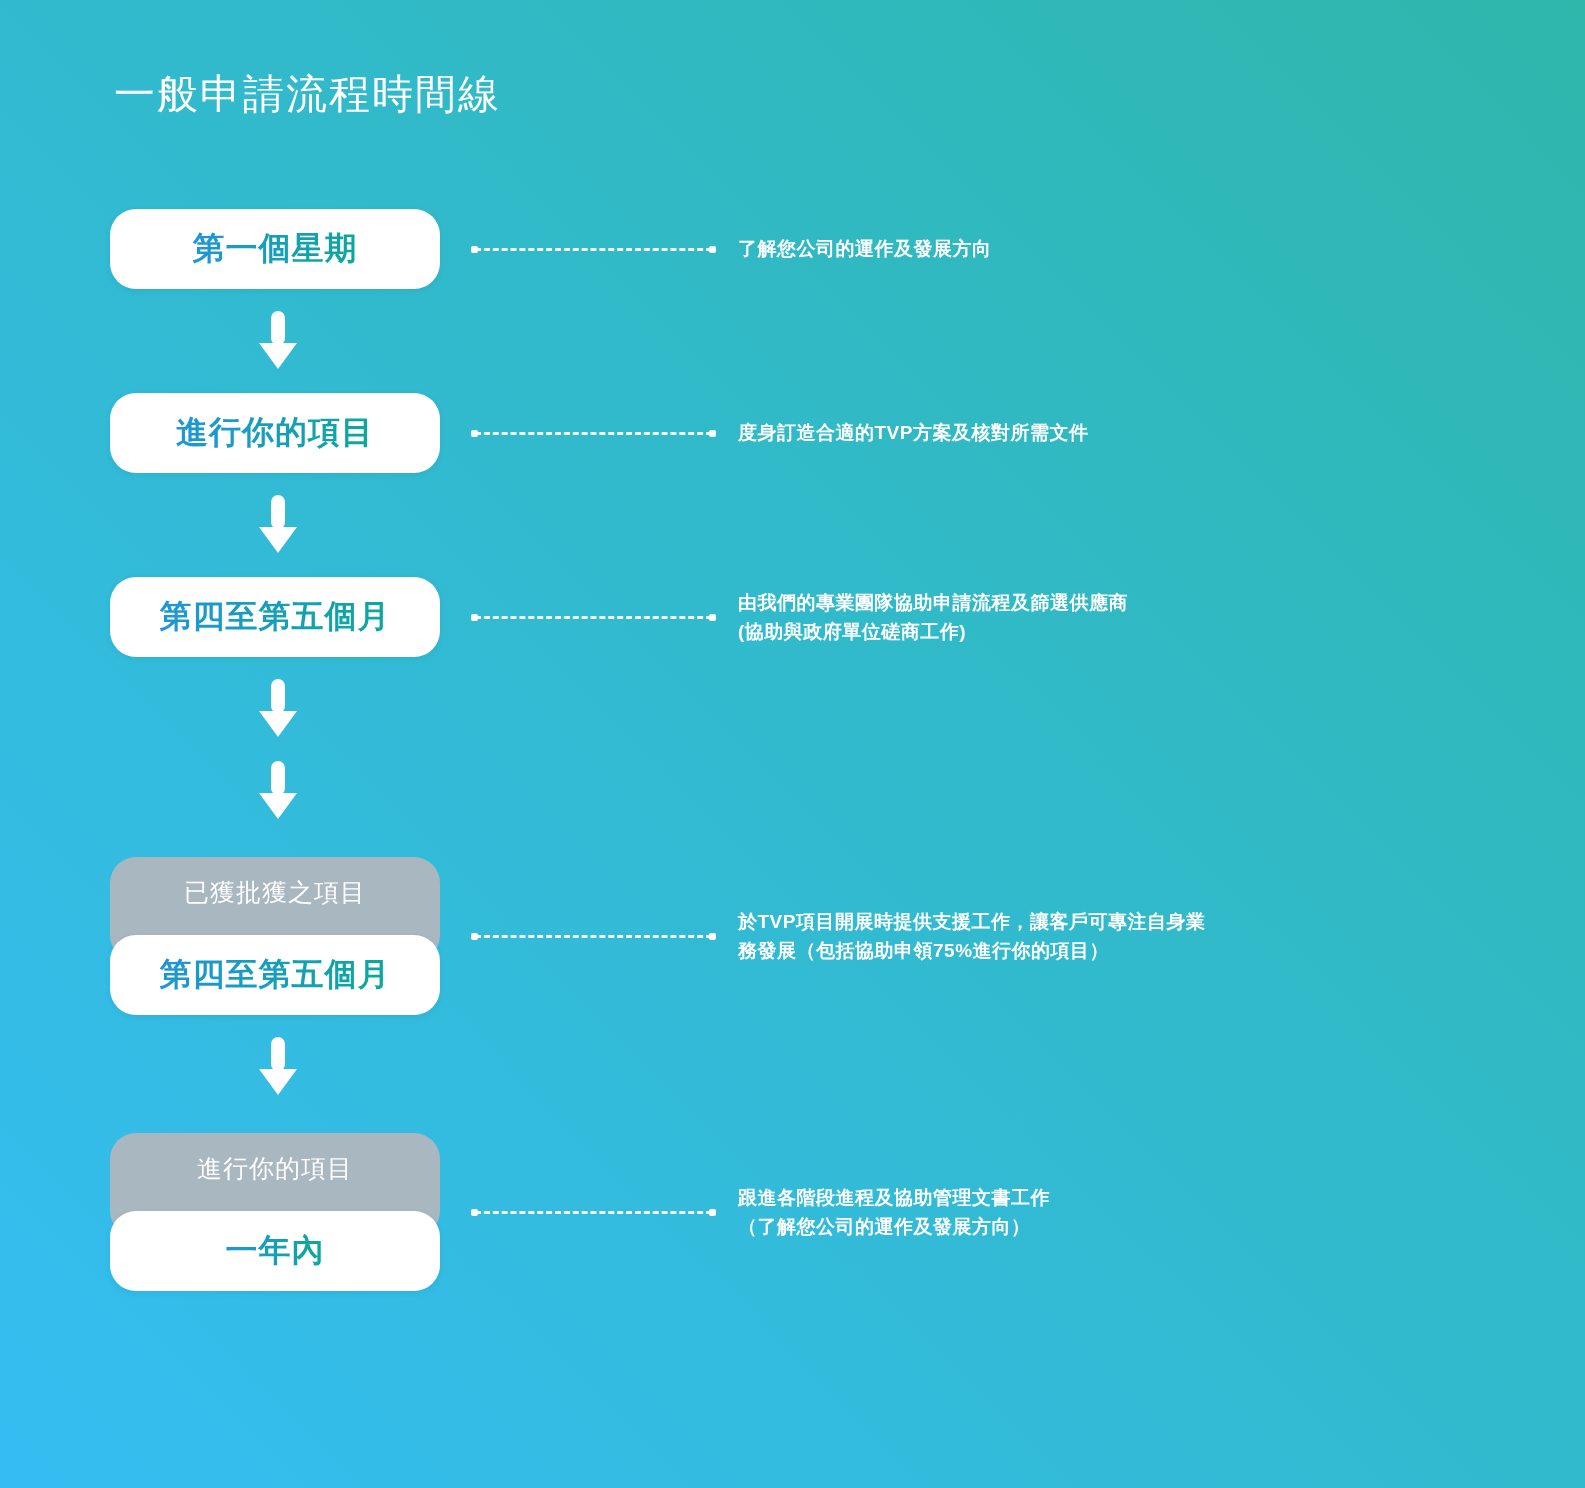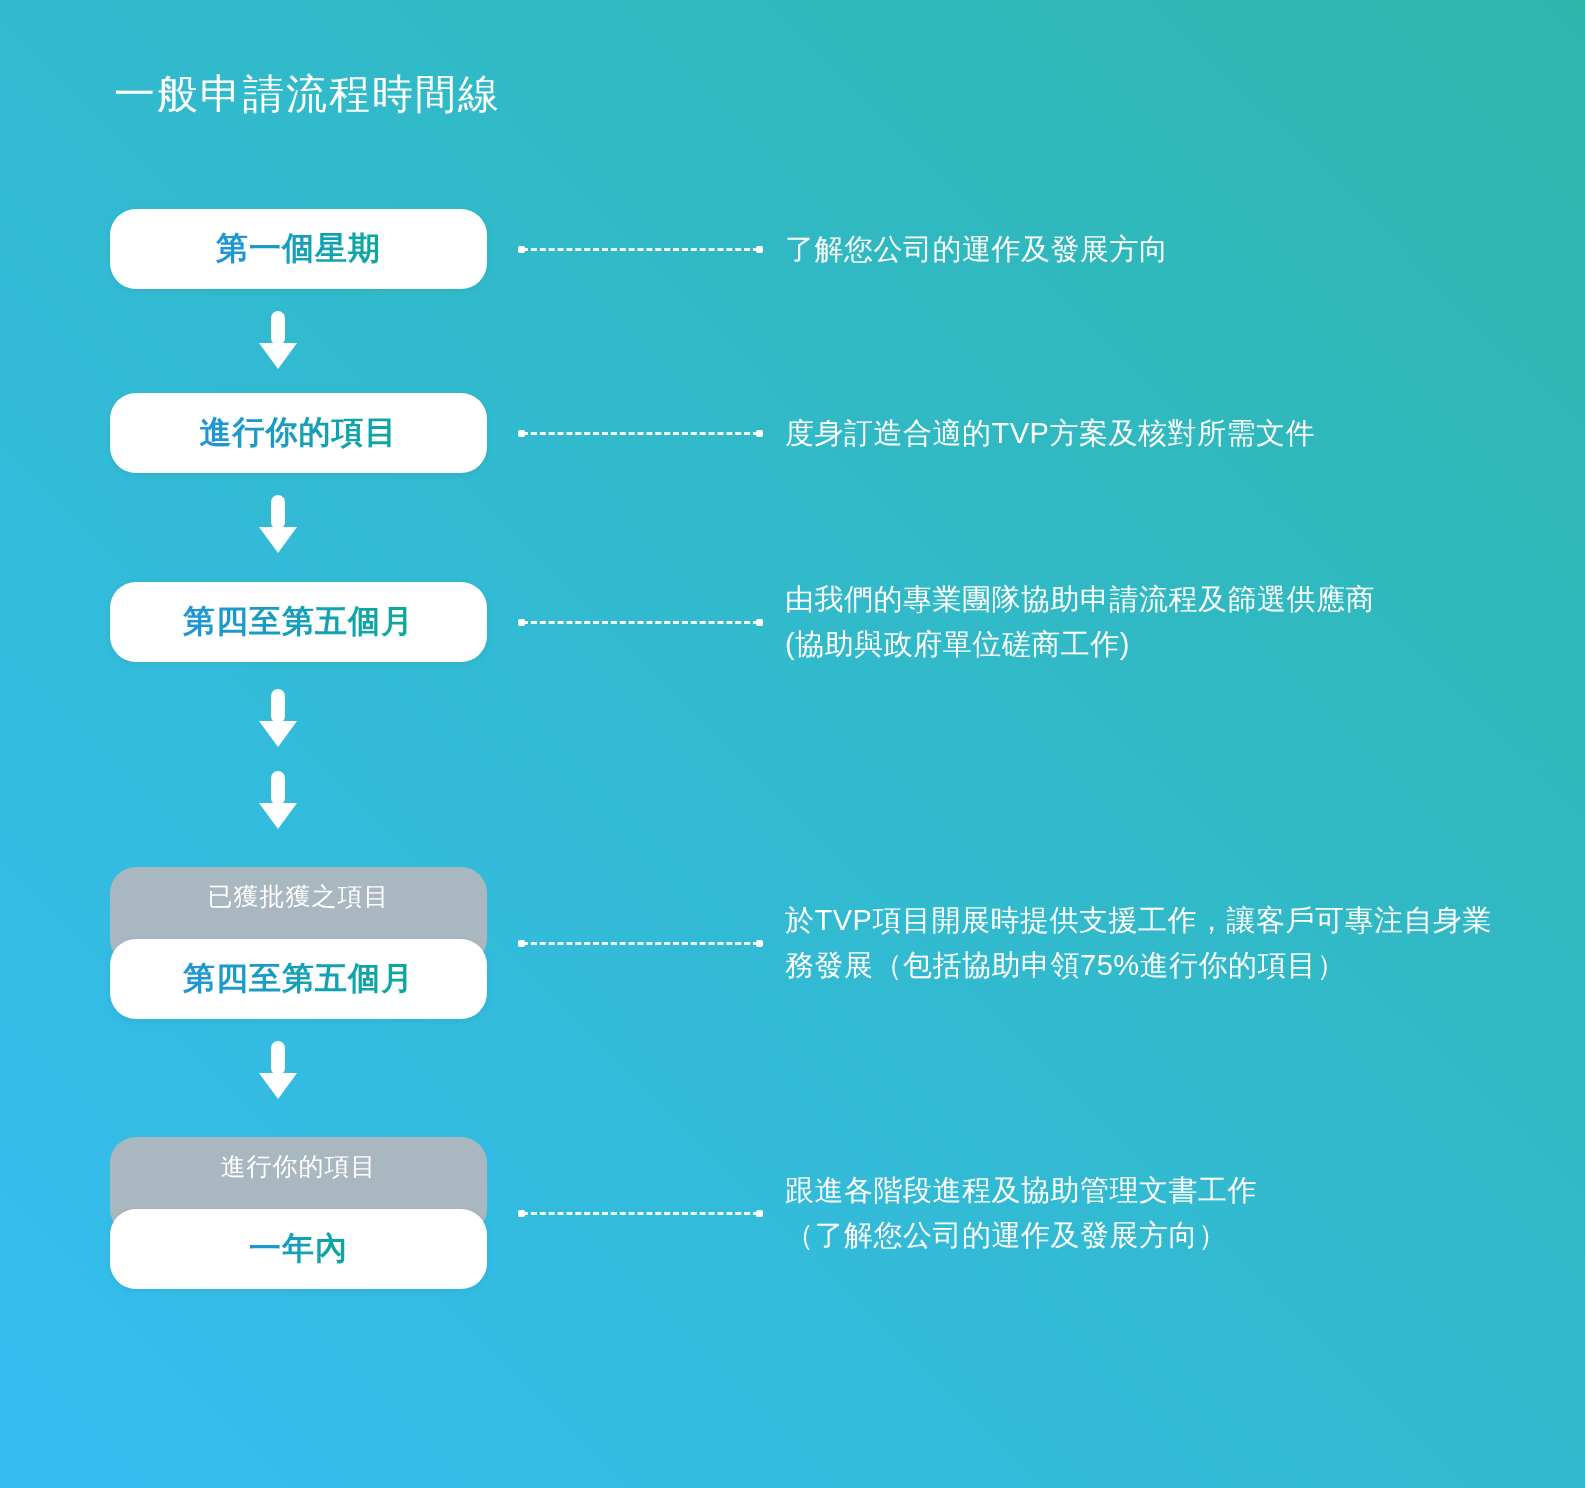--- a/index.html
+++ b/index.html
@@ -26,21 +26,21 @@
   }
   .timeline { margin-top: 90px; }
 
   .step-row {
     display: flex;
     align-items: center;
   }
   .step-row.tagged { margin-top: 0; }
 
   .pill-col {
-    width: 377px;
+    width: 330px;
     flex-shrink: 0;
   }
   .pill {
     position: relative;
     z-index: 1;
     height: 80px;
     background: #ffffff;
     border-radius: 26px;
     display: flex;
     align-items: center;
@@ -59,21 +59,21 @@
   .gray-tab {
     position: relative;
     z-index: 0;
     height: 84px;
     margin-bottom: -26px;
     background: #a9b7c0;
     border-radius: 26px;
     display: flex;
     justify-content: center;
     align-items: flex-start;
-    padding-top: 14px;
+    padding-top: 20px;
     box-sizing: content-box;
   }
   .gray-tab-label {
     color: #ffffff;
     font-size: 25px;
     font-weight: 400;
     letter-spacing: 1px;
     line-height: 1.2;
   }
 
@@ -93,22 +93,22 @@
     width: 7px;
     height: 7px;
     background: #ffffff;
     border-radius: 2px;
   }
   .dash-line::before { left: -4px; }
   .dash-line::after  { right: -4px; }
 
   .step-desc {
     color: #ffffff;
-    font-size: 29px;
-    font-weight: 400;
+    font-size: 19px;
+    font-weight: 700;
     line-height: 1.55;
     letter-spacing: 0.5px;
     white-space: pre-line;
     flex: 1;
   }
 
   .arrow-wrap {
     height: 60px;
     margin: 22px 0;
     padding-left: 146px;

